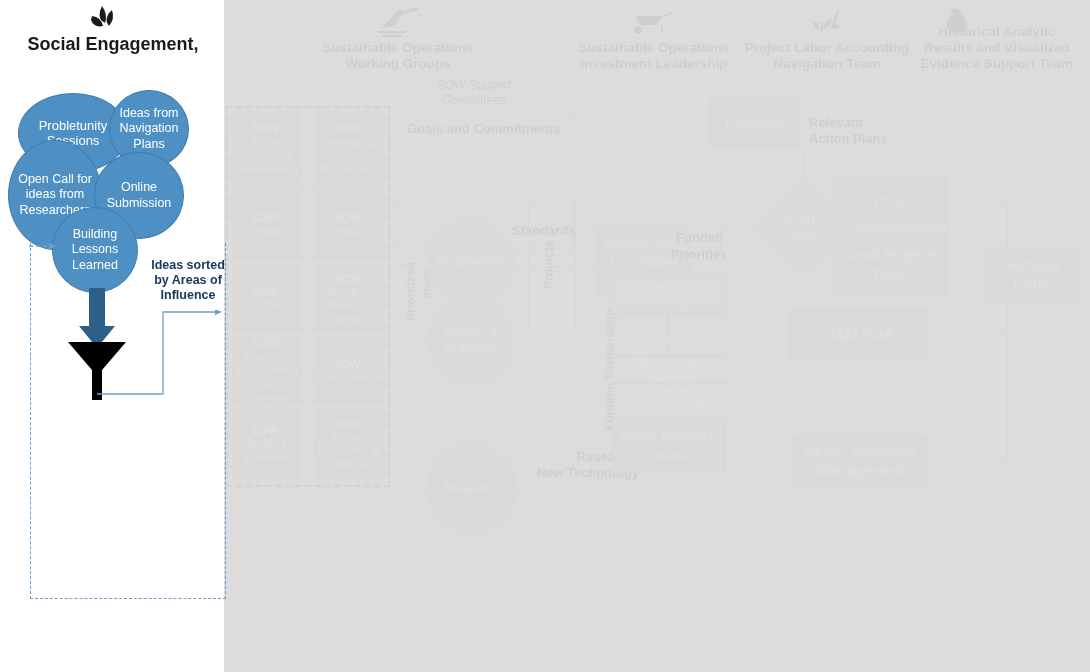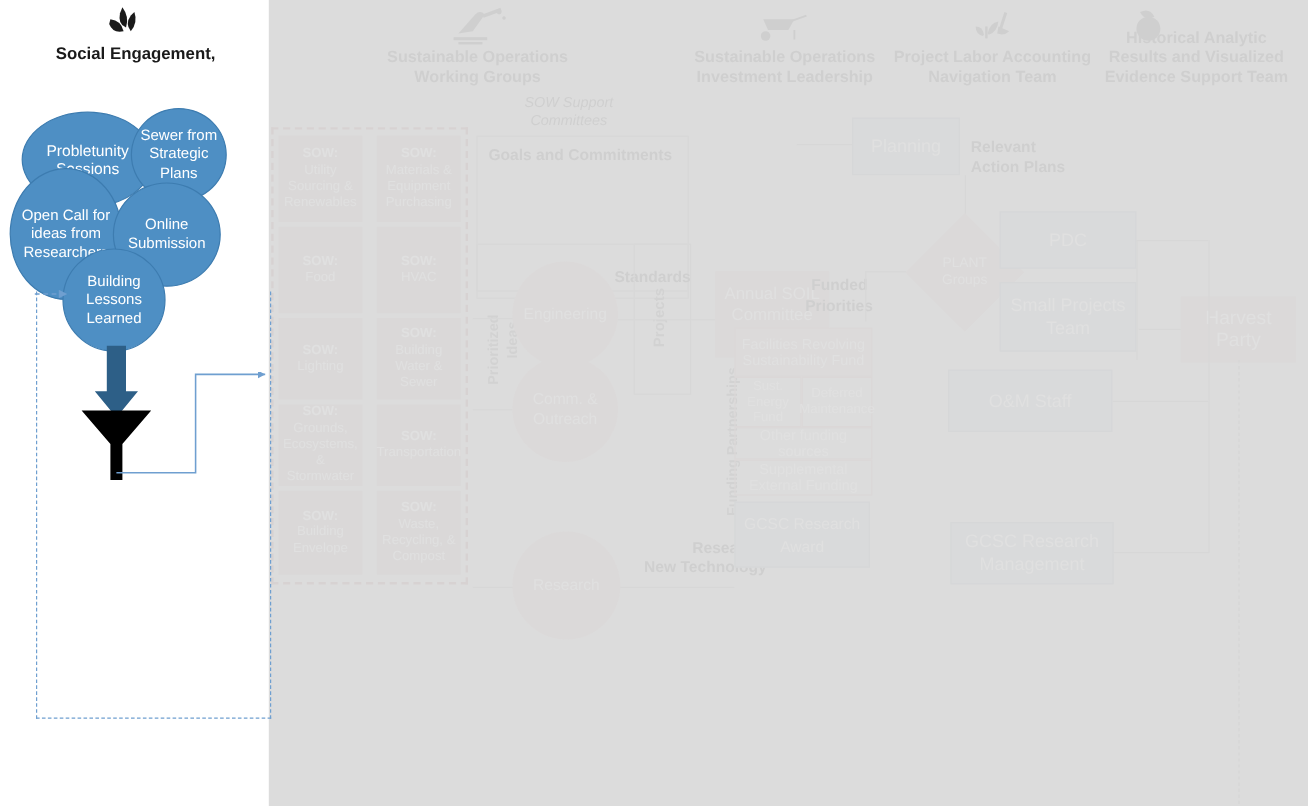--- a/index.html
+++ b/index.html
@@ -7,21 +7,21 @@
   #stage{position:relative;width:1090px;height:672px;background:#ffffff;overflow:hidden;}
 
   
   #faded{position:absolute;left:224px;top:0;width:866px;height:672px;background:#dcdcdc;}
   #fadedinner{position:absolute;left:0;top:0;width:866px;height:672px;opacity:.115;}
 
   .abs{position:absolute;box-sizing:border-box;}
 
   
   .title{left:8px;top:36px;width:210px;text-align:center;color:#1a1a1a;
-         font-size:14px;font-weight:bold;line-height:17px;}
+         font-size:18px;font-weight:bold;line-height:17px;}
   .circle{border-radius:50%;background:#4e8fc4;border:1px solid #3d7cb0;color:#fff;
           display:flex;align-items:center;justify-content:center;text-align:center;
           font-size:13px;line-height:15.5px;}
   .sortlabel{left:141px;top:258px;width:94px;text-align:center;color:#17365d;
              font-size:12.5px;font-weight:bold;line-height:15px;}
 
   
   .hdr{color:#6f6f6f;font-size:13.5px;font-weight:bold;line-height:16px;text-align:center;}
   .subhdr{color:#6f6f6f;font-size:12px;font-style:italic;line-height:15px;text-align:center;}
   .sowbox{background:#cfc0c0;color:#ffffff;font-size:11px;line-height:13.5px;
@@ -241,37 +241,42 @@
         <path d="M34 6 q3 9 -3 16 q-5 -6 0 -13 z"></path>
         <path d="M14 12 q9 1 11 10 q-9 2 -12 -6 z"></path>
       </g>
     </svg>
   </div>
   <div class="abs title">
     <div>Social Engagement,</div>
   </div>
 
   <div class="abs circle" style="left:18px;top:93px;width:110px;height:80px;">Probletunity Sessions</div>
-  <div class="abs circle" style="left:109px;top:90px;width:80px;height:78px;font-size:12.5px;">Sewer from Strategic Plans</div>
+  <div class="abs circle" style="left:109px;top:90px;width:80px;height:78px;font-size:12.5px;">Ideas from Navigation Plans</div>
   <div class="abs circle" style="left:8px;top:140px;width:94px;height:110px;font-size:12.5px;">Open Call for ideas from Researchers</div>
   <div class="abs circle" style="left:94px;top:152px;width:90px;height:87px;font-size:12.5px;">Online Submission</div>
   <div class="abs circle" style="left:52px;top:207px;width:86px;height:86px;font-size:12.5px;">Building Lessons Learned</div>
 
   <div class="abs" style="left:76px;top:288px;width:42px;height:62px;">
     <svg width="42" height="62" viewBox="0 0 42 62">
       <path d="M13 0 h16 v38 h10 L21 60 L3 38 h10 z" fill="#2d5f87"></path>
     </svg>
   </div>
 
   <div class="abs" style="left:66px;top:340px;width:62px;height:62px;">
     <svg width="62" height="62" viewBox="0 0 62 62">
       <path d="M2 2 h58 L36 30 v30 h-10 V30 z" fill="#000000"></path>
     </svg>
   </div>
 
+  <div class="abs sortlabel">
+    <div>Ideas sorted</div>
+    <div>by Areas of</div>
+    <div>Influence</div>
+  </div>
 
   <div class="abs" style="left:95px;top:310px;width:130px;height:85px;">
     <svg width="130" height="85" viewBox="0 0 130 85">
       <polyline points="2,84 68,84 68,2 126,2" fill="none" stroke="#6f9fd0" stroke-width="1.3"></polyline>
       <polygon points="126,2 120,-1.2 120,5.2" fill="#6f9fd0"></polygon>
     </svg>
   </div>
 
   <div class="abs" style="left:30px;top:243px;width:196px;height:356px;border-left:1.3px dashed #6f9fd0;
               border-bottom:1.3px dashed #6f9fd0;border-right:1.3px dashed #6f9fd0;"></div>

